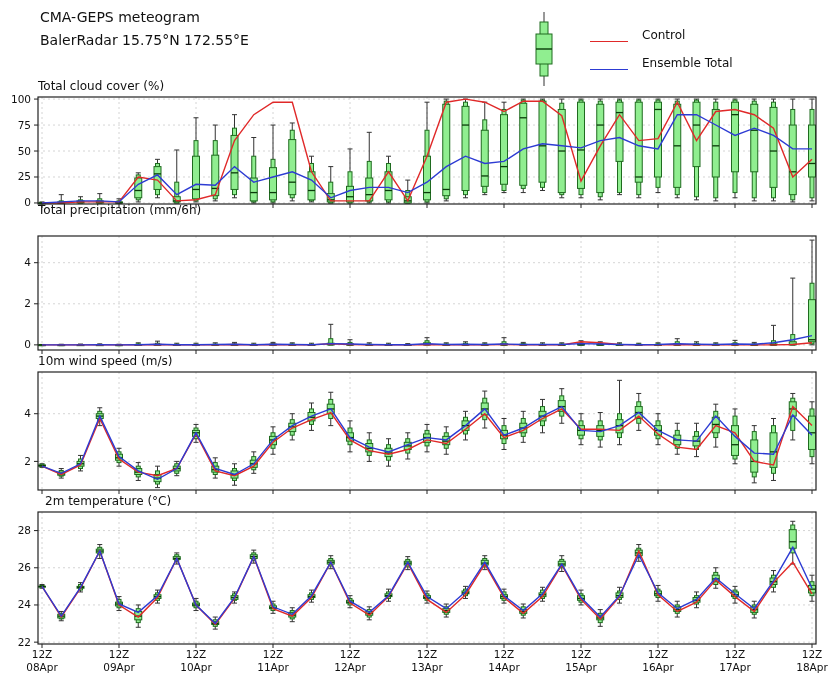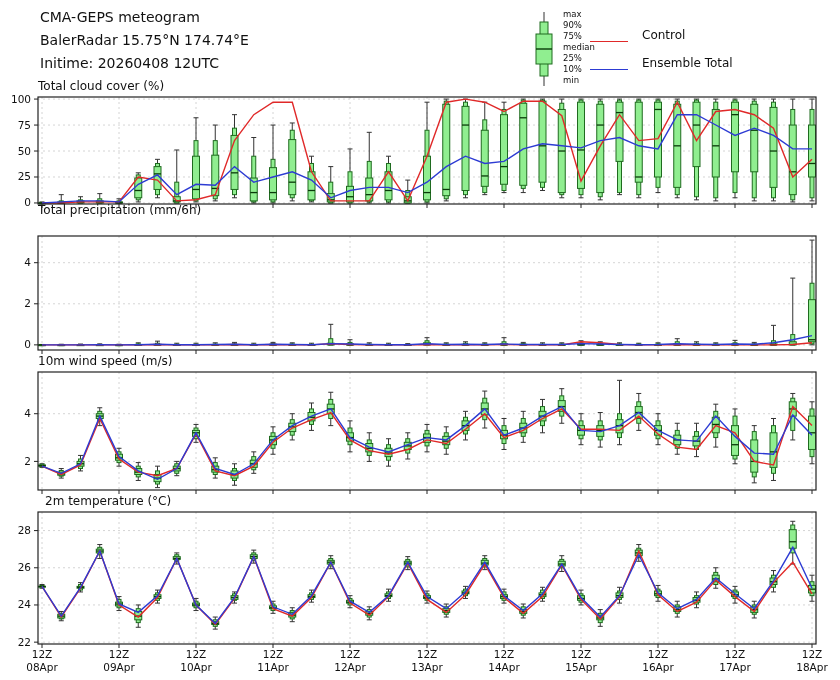--- a/index.html
+++ b/index.html
@@ -18,40 +18,30 @@
   .panel-title{position:absolute;left:38px;font-size:12px;color:#111;white-space:nowrap;}
   #plot{position:absolute;left:0;top:0;}
 </style>
 </head>
 <body>
 
 <div class="figure">
 
   <div class="hdr">
     <div>CMA-GEPS meteogram</div>
-    <div>BalerRadar 15.75°N 174.74°E</div>
-    <div>Initime: 20260408 12UTC</div>
+    <div>BalerRadar 15.75°N 172.55°E</div>
   </div>
 
   <div class="legend-box">
     <svg width="26" height="80">
       <line x1="13" y1="3" x2="13" y2="77" stroke="#333" stroke-width="1"></line>
       <rect x="9" y="13" width="8" height="54" fill="#90ee90" stroke="#1f6b1f"></rect>
       <rect x="5" y="25" width="16" height="30" fill="#90ee90" stroke="#1f6b1f"></rect>
       <line x1="5" y1="40" x2="21" y2="40" stroke="#0a3a0a" stroke-width="1.4"></line>
     </svg>
-    <div class="legend-labels">
-      <div>max</div>
-      <div>90%</div>
-      <div>75%</div>
-      <div>median</div>
-      <div>25%</div>
-      <div>10%</div>
-      <div>min</div>
-    </div>
   </div>
 
   <div class="legend-line-row" style="left:590px;top:28px;">
     <span class="swatch"></span>
     <span>Control</span>
   </div>
   <div class="legend-line-row ens" style="left:590px;top:56px;">
     <span class="swatch"></span>
     <span>Ensemble Total</span>
   </div>

